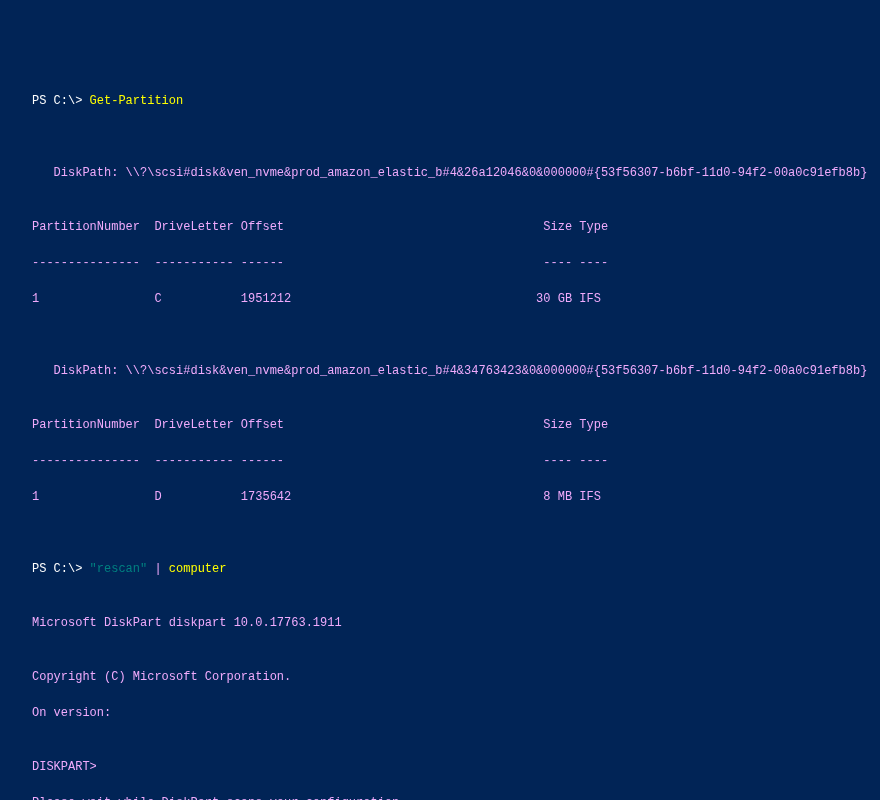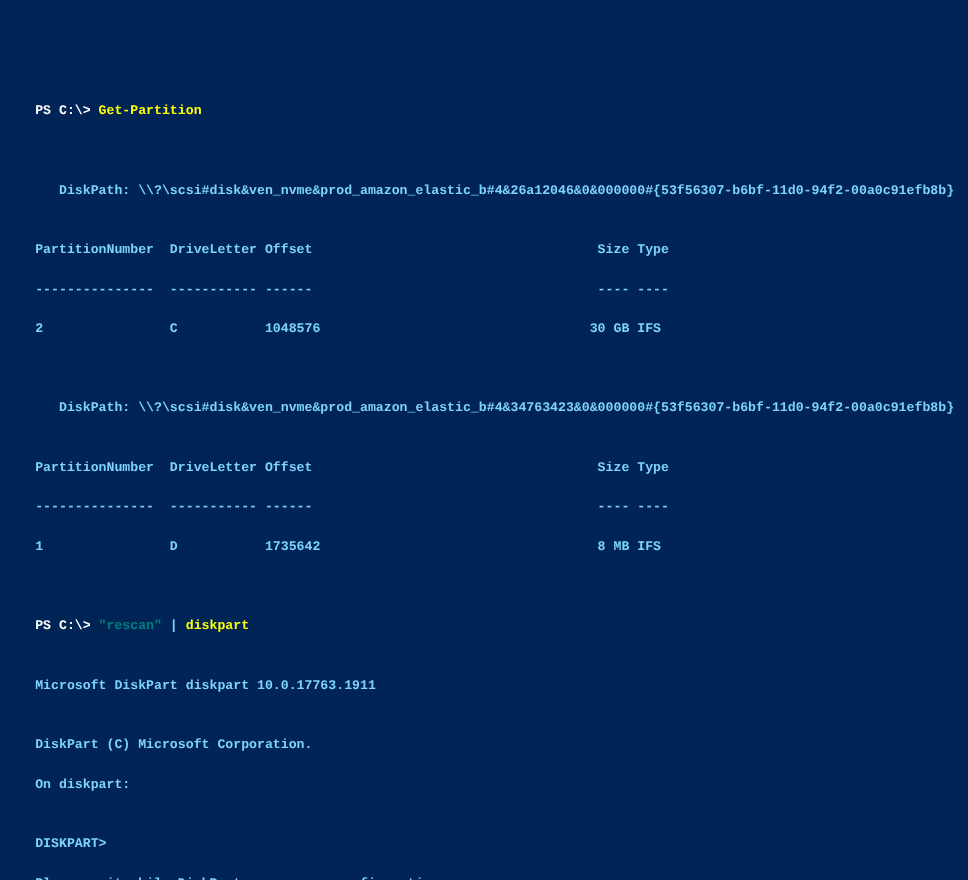--- a/index.html
+++ b/index.html
@@ -1,61 +1,61 @@
 <!DOCTYPE html>
 <html><head>
   <meta charset="utf-8">
   <style>
-    * { margin: 0; padding: 0; box-sizing: border-box; font-weight: bold; }
+    * { margin: 0; padding: 0; box-sizing: border-box; }
     body {
       background: #012456;
       color: #ffffff;
       font-family: 'Consolas', 'Courier New', monospace;
       font-size: 12px;
       line-height: 1.5;
       padding: 20px 32px;
       width: 880px;
       height: 800px;
       white-space: pre;
       overflow: hidden;
     }
     .prompt { color: #ffffff; }
     .cmdlet { color: #ffff00; }
     .string { color: #008080; }
-    .output { color: #7dd3fc; }
+    .output { color: #f0abfc; }
     .line { display: block; }
   </style>
 </head>
 <body>
 
 
 
 <span class="line"><span class="prompt">PS C:\&gt; </span><span class="cmdlet">Get-Partition</span></span>
 <span class="line"></span>
 <span class="line"></span>
 <span class="line output">   DiskPath: \\?\scsi#disk&amp;ven_nvme&amp;prod_amazon_elastic_b#4&amp;26a12046&amp;0&amp;000000#{53f56307-b6bf-11d0-94f2-00a0c91efb8b}</span>
 <span class="line"></span>
 <span class="line output">PartitionNumber  DriveLetter Offset                                    Size Type</span>
 <span class="line output">---------------  ----------- ------                                    ---- ----</span>
-<span class="line output">2                C           1048576                                  30 GB IFS</span>
+<span class="line output">1                C           1951212                                  30 GB IFS</span>
 <span class="line"></span>
 <span class="line"></span>
 <span class="line output">   DiskPath: \\?\scsi#disk&amp;ven_nvme&amp;prod_amazon_elastic_b#4&amp;34763423&amp;0&amp;000000#{53f56307-b6bf-11d0-94f2-00a0c91efb8b}</span>
 <span class="line"></span>
 <span class="line output">PartitionNumber  DriveLetter Offset                                    Size Type</span>
 <span class="line output">---------------  ----------- ------                                    ---- ----</span>
 <span class="line output">1                D           1735642                                   8 MB IFS</span>
 <span class="line"></span>
 <span class="line"></span>
-<span class="line"><span class="prompt">PS C:\&gt; </span><span class="string">"rescan"</span><span class="output"> | </span><span class="cmdlet">diskpart</span></span>
+<span class="line"><span class="prompt">PS C:\&gt; </span><span class="string">"rescan"</span><span class="output"> | </span><span class="cmdlet">computer</span></span>
 <span class="line"></span>
 <span class="line output">Microsoft DiskPart diskpart 10.0.17763.1911</span>
 <span class="line"></span>
-<span class="line output">DiskPart (C) Microsoft Corporation.</span>
-<span class="line output">On diskpart:</span>
+<span class="line output">Copyright (C) Microsoft Corporation.</span>
+<span class="line output">On version:</span>
 <span class="line"></span>
 <span class="line output">DISKPART&gt;</span>
 <span class="line output">Please wait while DiskPart scans your configuration...</span>
 <span class="line"></span>
 
 <span class="line"></span>
 
 
 <span class="line"></span>
 

